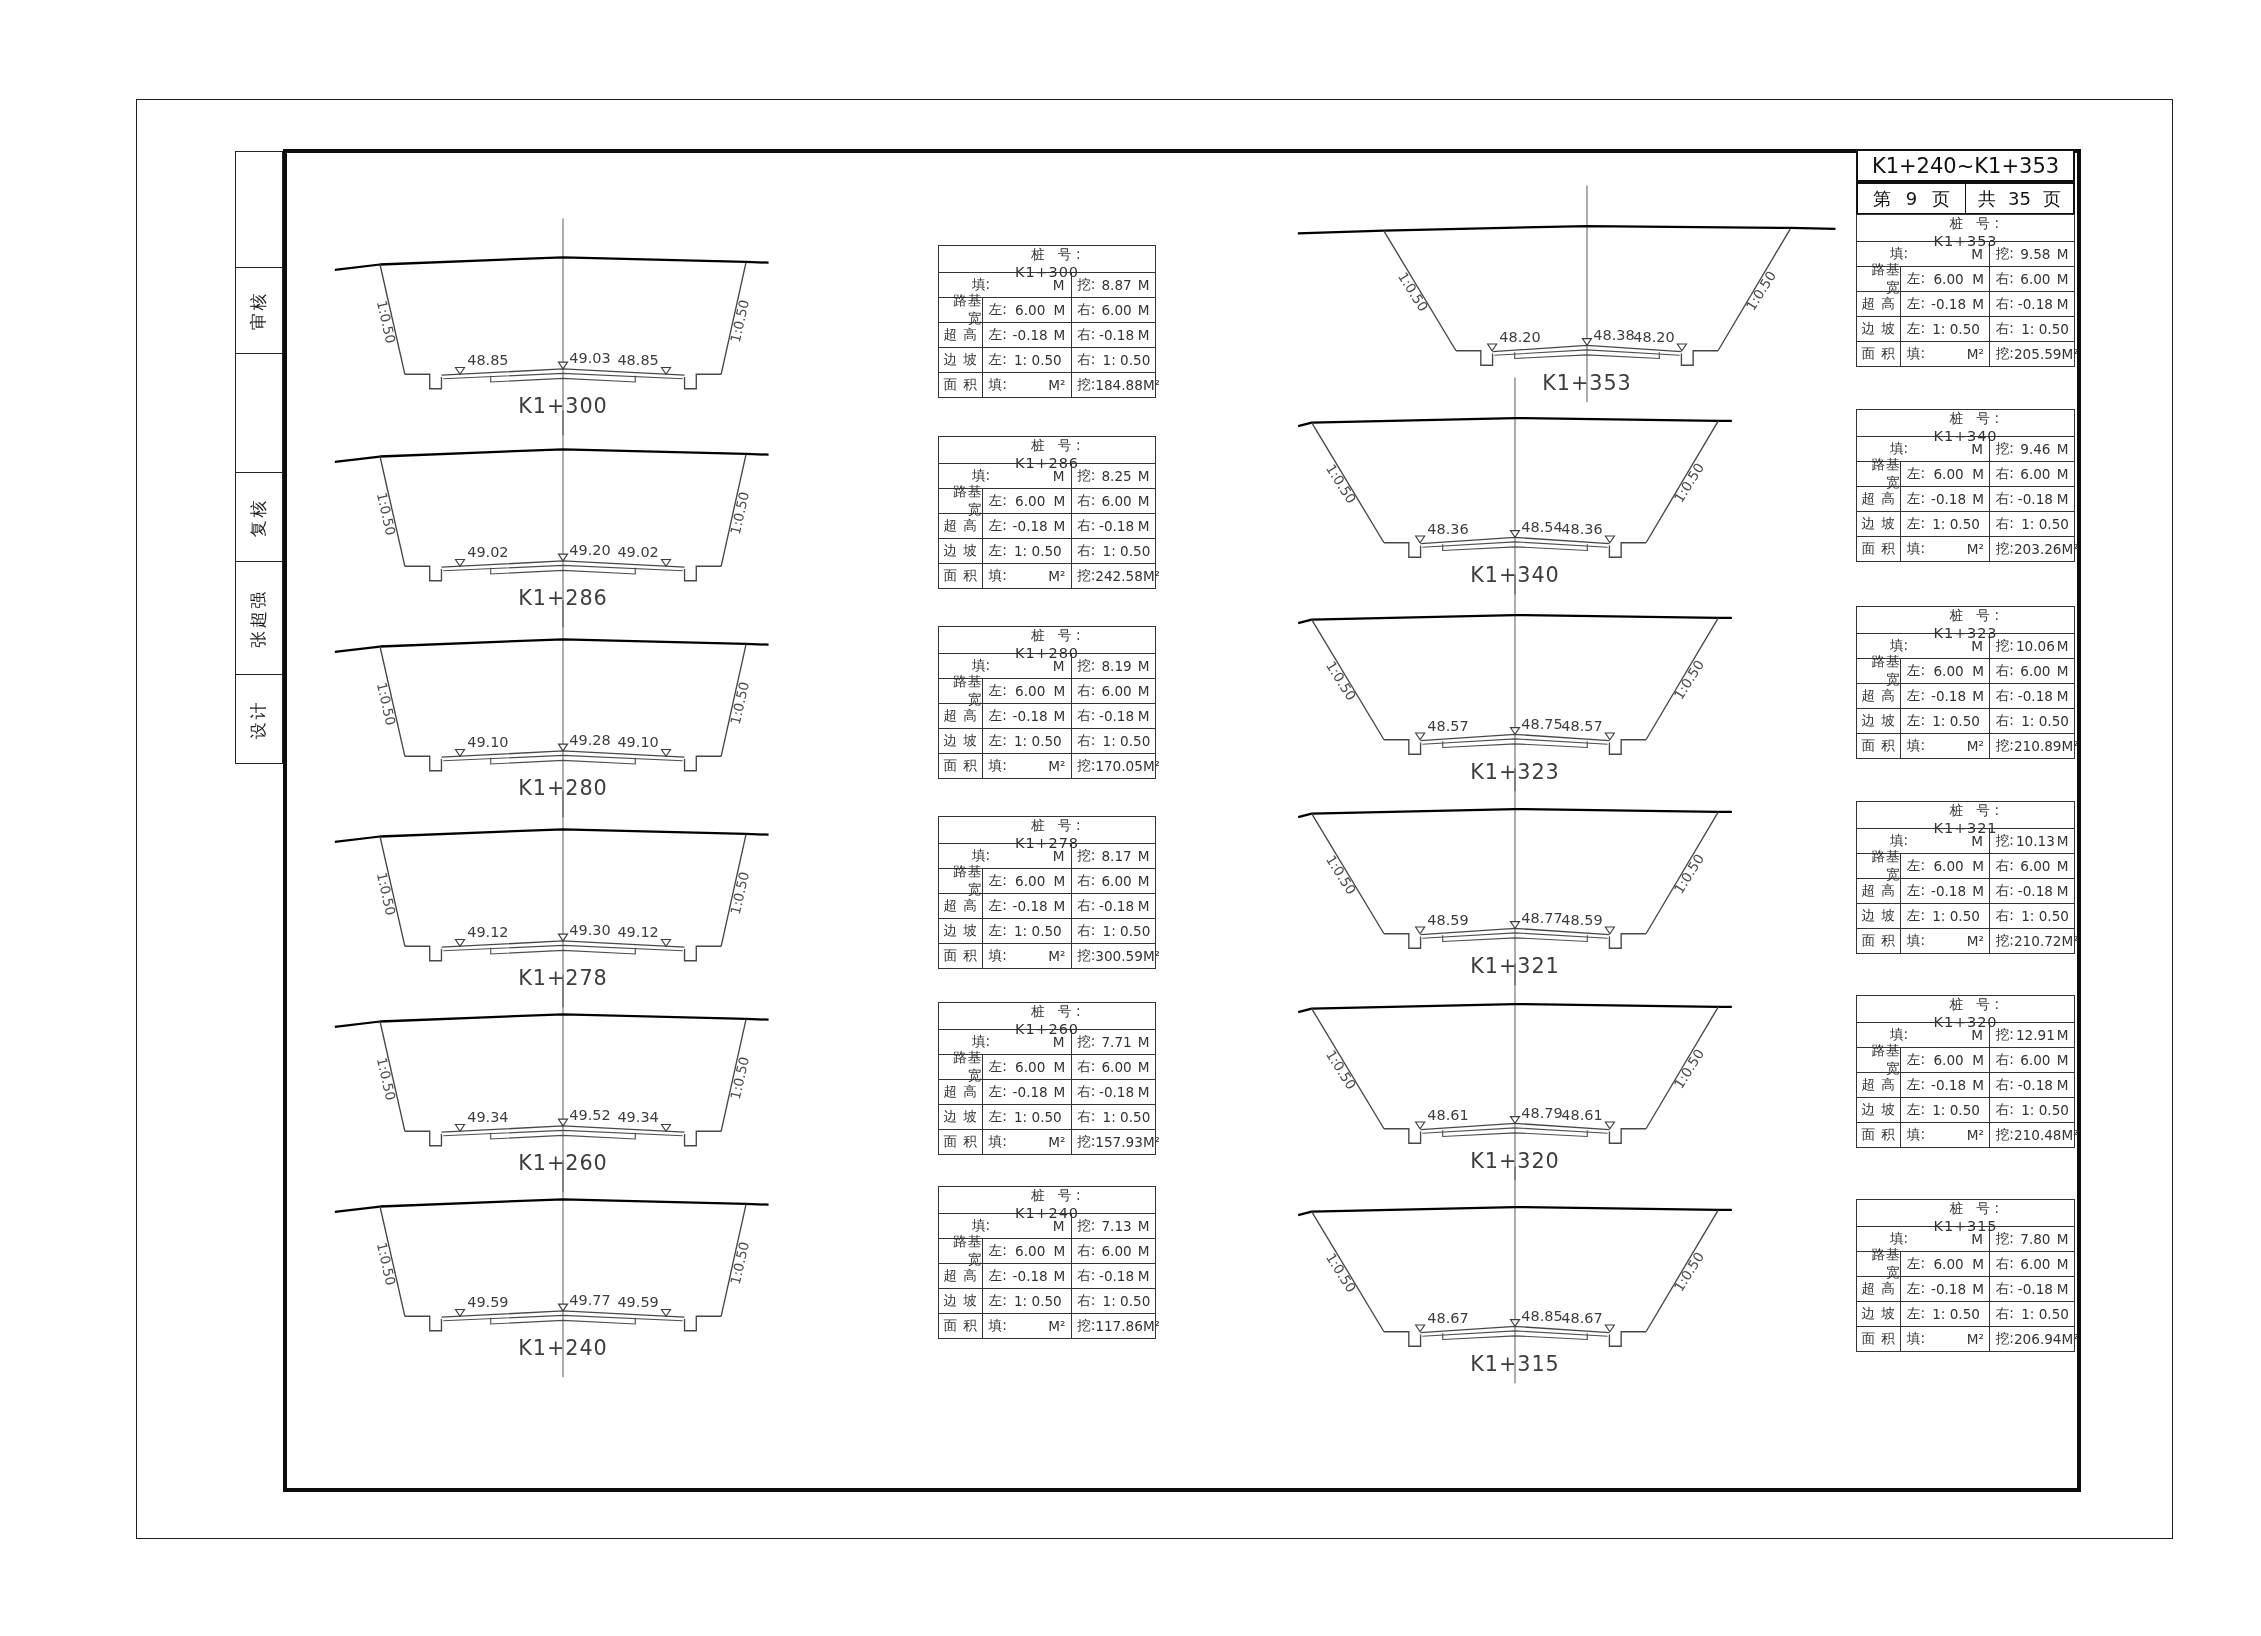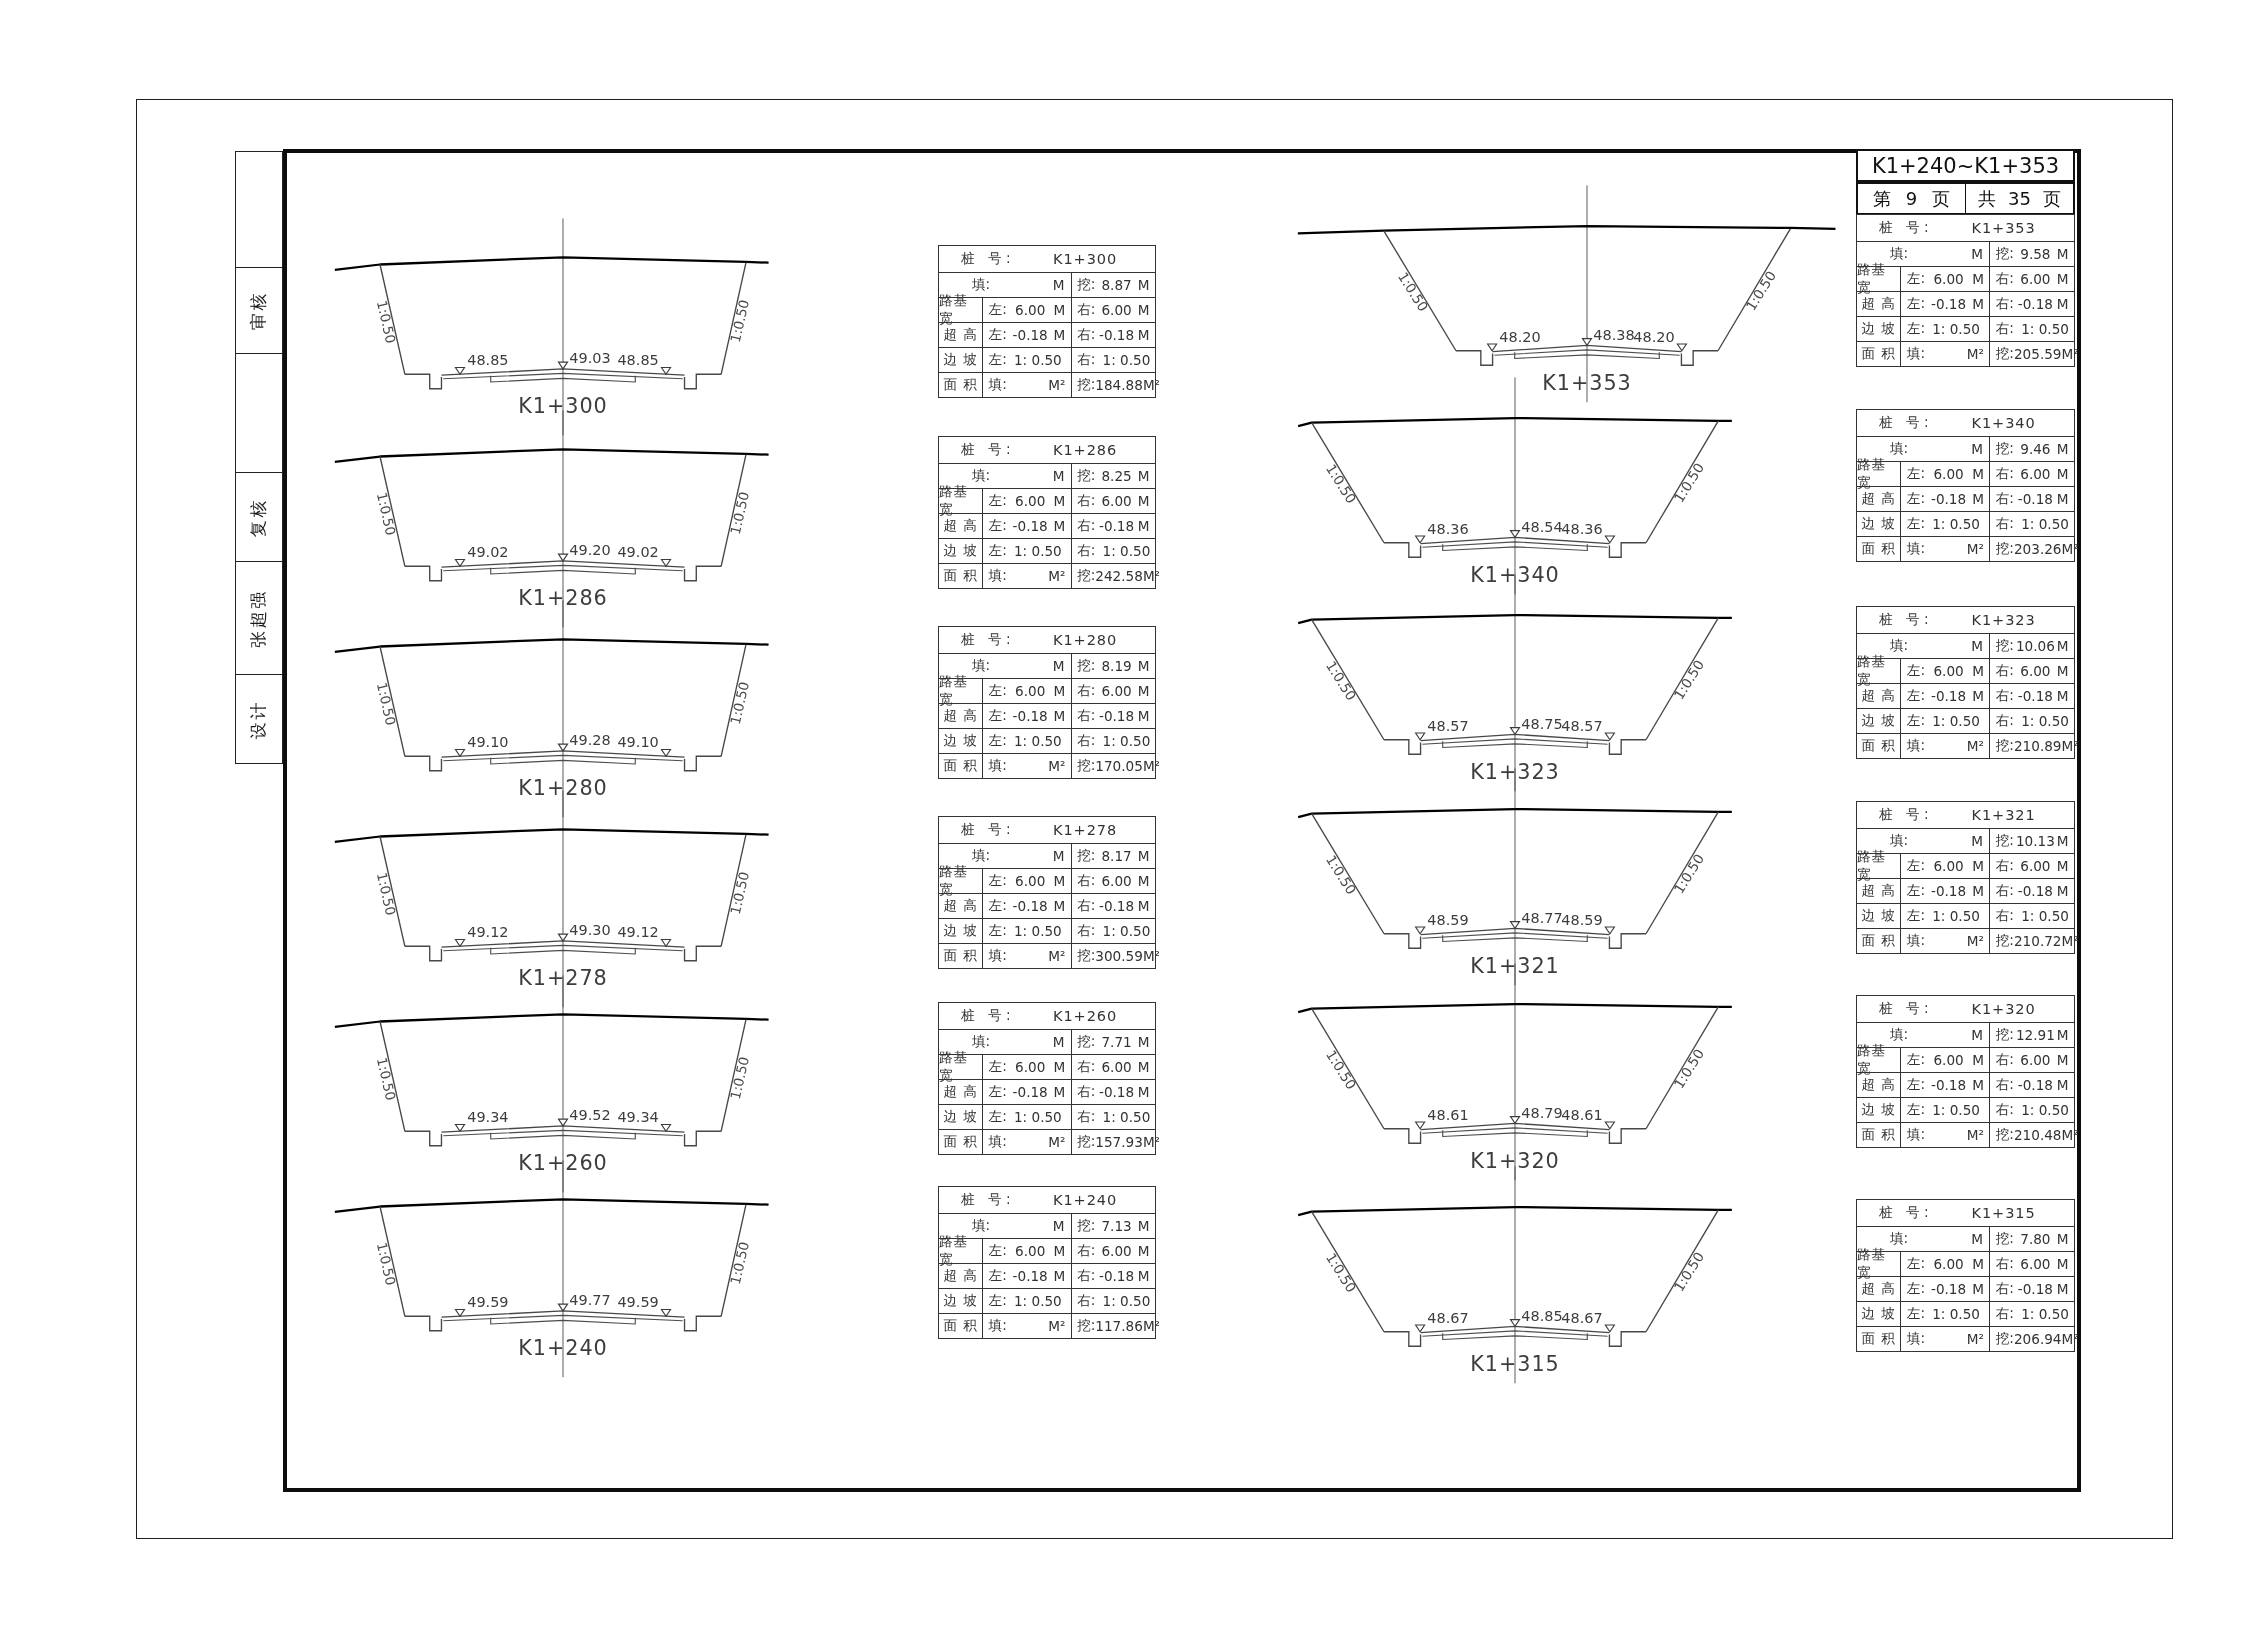--- a/index.html
+++ b/index.html
@@ -15,24 +15,24 @@
   .scell span{transform:rotate(-90deg);white-space:nowrap;font-size:17px;color:#1c1c1c;letter-spacing:2.7px;}
   
   .range-box{left:1856px;top:149px;width:219px;height:33px;border:2.3px solid #111;background:#fff;
              display:flex;align-items:center;justify-content:center;font-size:21px;color:#111;}
   .page-row{left:1856px;top:182px;width:219px;height:33px;border:2.3px solid #111;background:#fff;display:flex;}
   .page-cell{flex:1;display:flex;align-items:center;justify-content:space-evenly;font-size:18px;color:#111;}
   .page-cell:first-child{border-right:1.8px solid #111;}
   
   .stable{position:absolute;box-sizing:border-box;border:1.8px solid #333;background:#fff;font-size:13.6px;color:#333;}
   .trow{box-sizing:border-box;border-top:0.9px solid #333;display:flex;position:relative;}
-  .trow:first-child{border-top:none;}
+  .trow:first-child{border-top:none;flex-direction:column;}
   .c{box-sizing:border-box;border-left:0.9px solid #333;position:relative;display:flex;align-items:center;}
   .c:first-child{border-left:none;}
-  .chead{justify-content:center;letter-spacing:0.9px;}
+  .chead{justify-content:center;letter-spacing:0.9px;text-align:right;}
   .cpad{padding:0 5.4px;justify-content:space-between;}
   .r1{align-items:center;}
   .r1 .stn{margin-left:22px;letter-spacing:4.5px;}
   .r1 .val{flex:1;text-align:center;font-size:14.5px;letter-spacing:0.9px;}
   .cfill{justify-content:space-between;padding:0 6.3px 0 33px;}
   .num{text-align:center;flex:1;}
   .slopeval{margin-left:7.2px;}
   
   .titlebar{left:283px;top:1418px;width:1798px;height:75px;border-top:1.8px solid #111;display:flex;background:#fff;}
   .tcell{box-sizing:border-box;border-left:1.4px solid #111;display:flex;align-items:center;justify-content:center;color:#111;}

